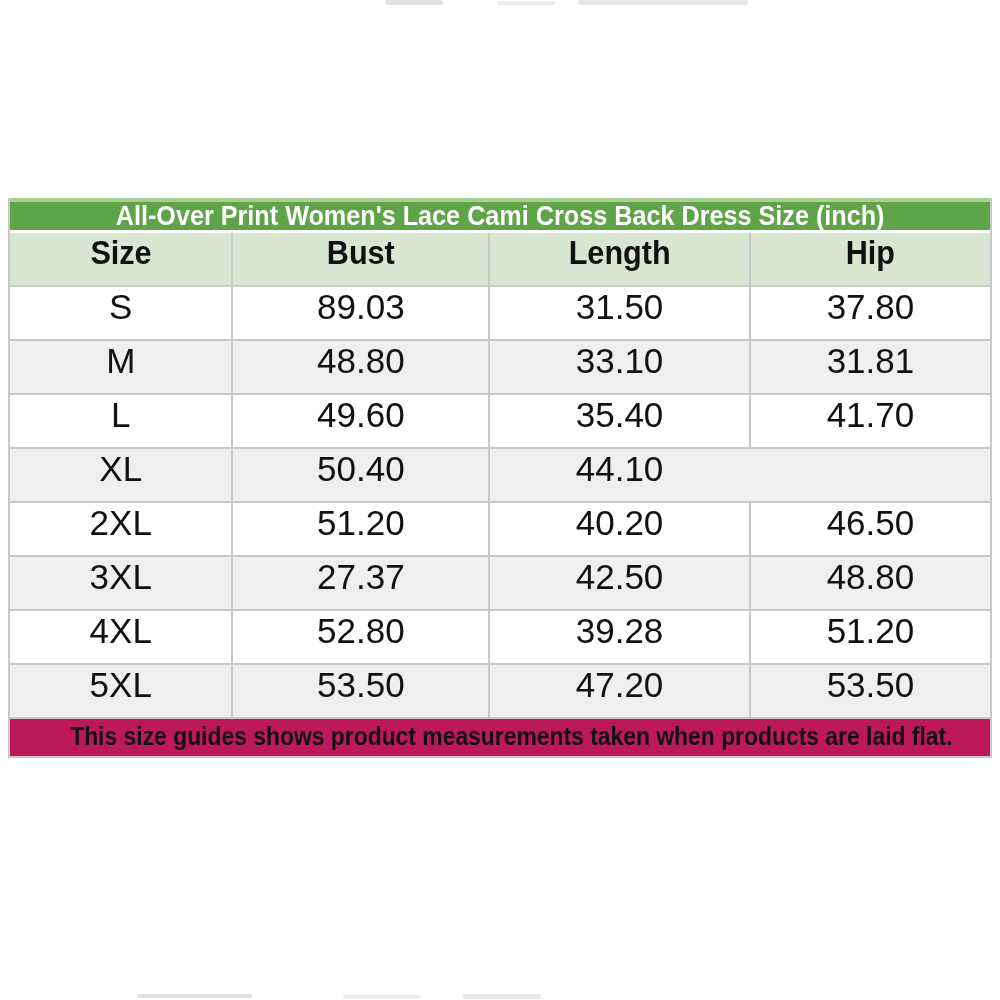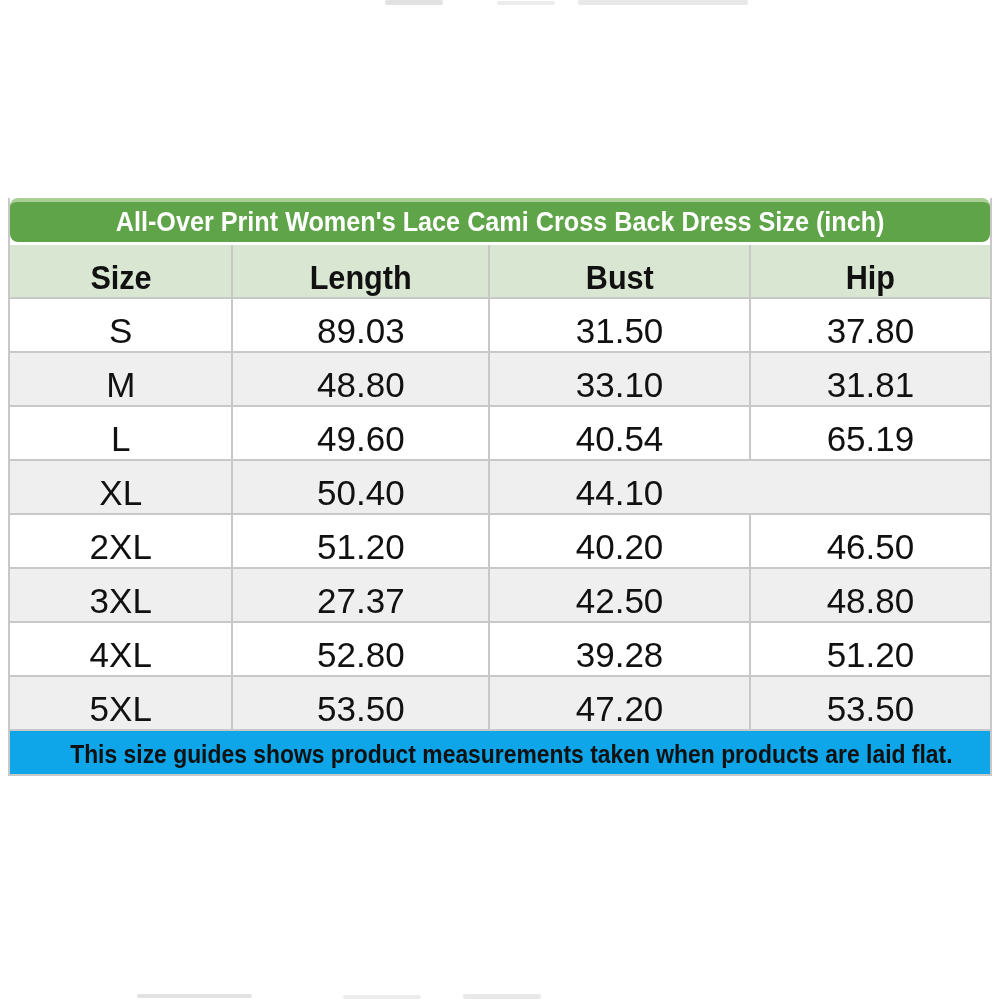--- a/index.html
+++ b/index.html
@@ -21,27 +21,26 @@
     position:absolute;
     left:8px;
     top:198px;
     width:984px;
     border-left:2px solid var(--border);
     border-right:2px solid var(--border);
     border-bottom:2px solid var(--border);
     background:#ffffff;
   }
   .title-bar{
-    height:44px;
+    height:32px;
     border-top:4px solid var(--header-green-top);
     background:var(--header-green);
     display:flex;
     align-items:center;
     justify-content:center;
-    border-radius:8px;
   }
   .title-text{
     color:#ffffff;
     font-weight:bold;
     font-size:28px;
     white-space:nowrap;
     display:inline-block;
     transform:scaleX(0.9);
     transform-origin:center;
   }
@@ -49,21 +48,21 @@
     display:grid;
     grid-template-columns:22.6% 26.2% 26.6% 24.6%;
   }
   .header-row{
     height:55px;
     border-top:3px solid #ffffff;
     background:var(--light-green);
   }
   .cell{
     display:flex;
-    align-items:flex-end;
+    align-items:flex-start;
     justify-content:center;
     overflow:hidden;
   }
   .cell + .cell{
     border-left:2px solid var(--border);
   }
   .head-cell span{
     font-weight:bold;
     font-size:34px;
     display:inline-block;
@@ -79,23 +78,23 @@
   .data-row.alt{
     background:var(--row-alt);
   }
   .data-row .cell span{
     font-size:35px;
     display:inline-block;
     white-space:nowrap;
   }
   .footnote{
     border-top:2px solid var(--border);
-    background:#0ea5e9;
+    background:#be185d;
     text-align:center;
-    padding:8px 0 4px 0;
+    padding:2px 0 4px 0;
   }
   .footnote-line{
     font-weight:bold;
     font-size:26px;
     line-height:31px;
     white-space:nowrap;
   }
   .footnote-line span{
     display:inline-block;
     transform:scaleX(0.88);
@@ -126,26 +125,26 @@
 <div class="size-table">
   <div class="title-bar">
     <span class="title-text">All-Over Print Women's Lace Cami Cross Back Dress Size (inch)</span>
   </div>
 
   <div class="grid-row header-row" id="header-row">
       <div class="cell head-cell">
         <span>Size</span>
       </div>
       <div class="cell head-cell">
+        <span>Bust</span>
+      </div>
+      <div class="cell head-cell">
         <span>Length</span>
       </div>
       <div class="cell head-cell">
-        <span>Bust</span>
-      </div>
-      <div class="cell head-cell">
         <span>Hip</span>
       </div>
     </div>
 
   <div id="rows-container">
       <div class="grid-row data-row">
         <div class="cell">
           <span>S</span>
         </div>
         <div class="cell">
@@ -173,24 +172,24 @@
         </div>
       </div>
       <div class="grid-row data-row">
         <div class="cell">
           <span>L</span>
         </div>
         <div class="cell">
           <span>49.60</span>
         </div>
         <div class="cell">
-          <span>40.54</span>
-        </div>
-        <div class="cell">
-          <span>65.19</span>
+          <span>35.40</span>
+        </div>
+        <div class="cell">
+          <span>41.70</span>
         </div>
       </div>
       <div class="grid-row data-row alt">
         <div class="cell">
           <span>XL</span>
         </div>
         <div class="cell">
           <span>50.40</span>
         </div>
         <div class="cell">

